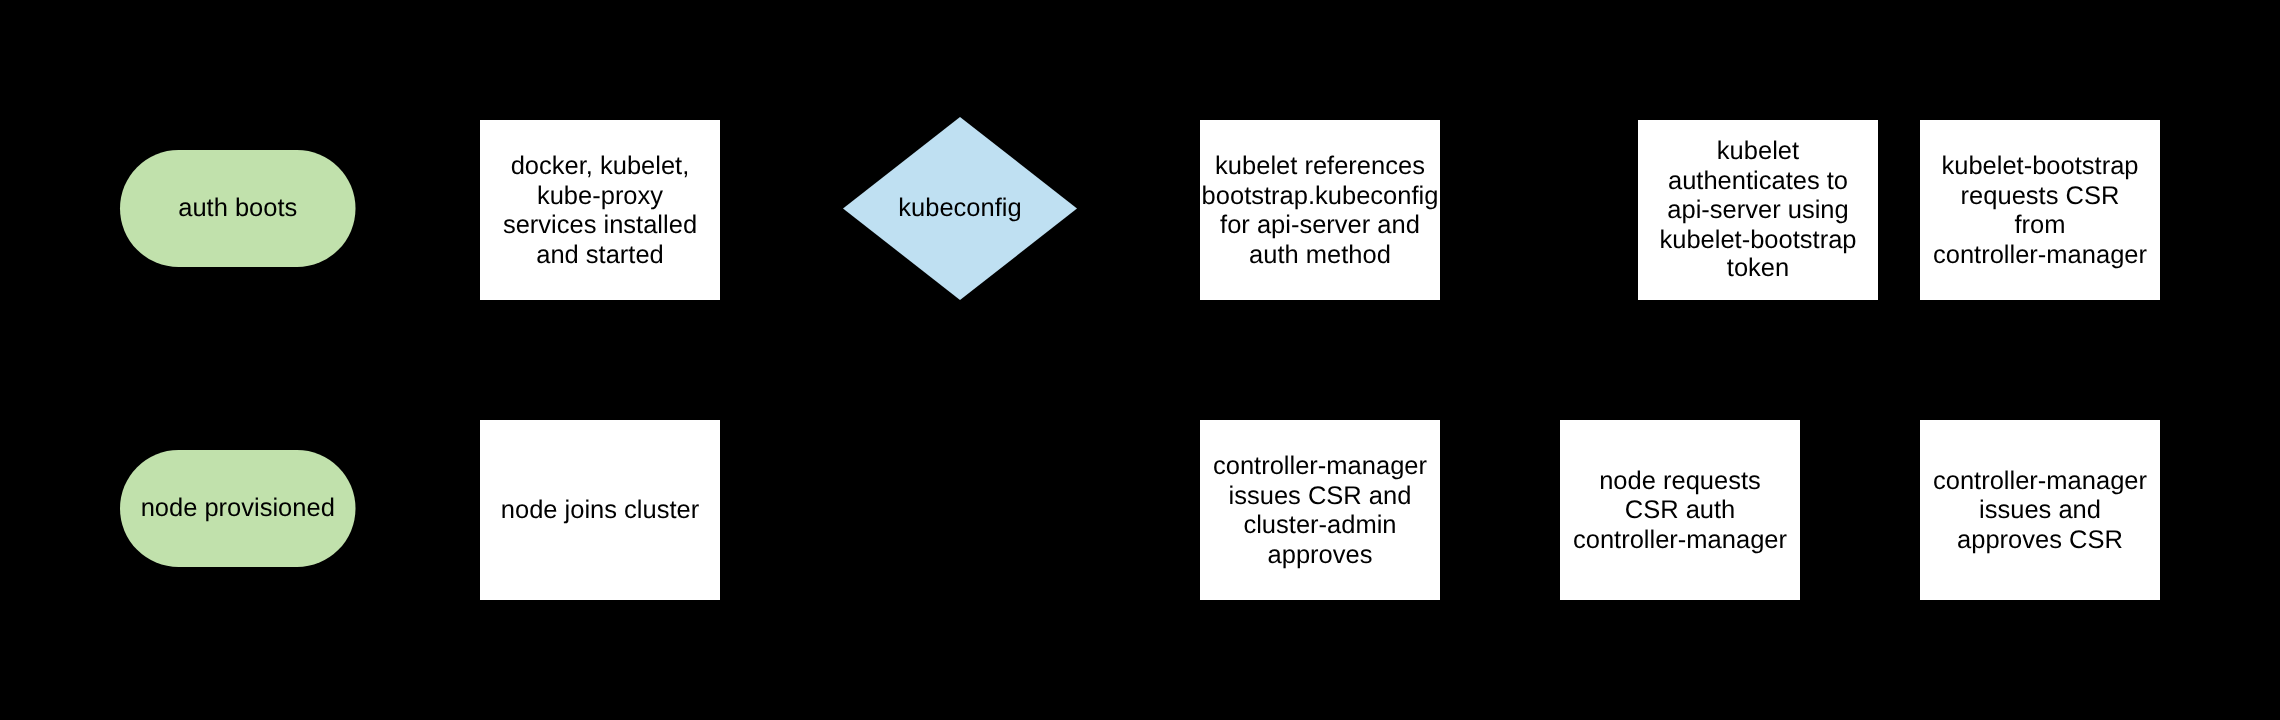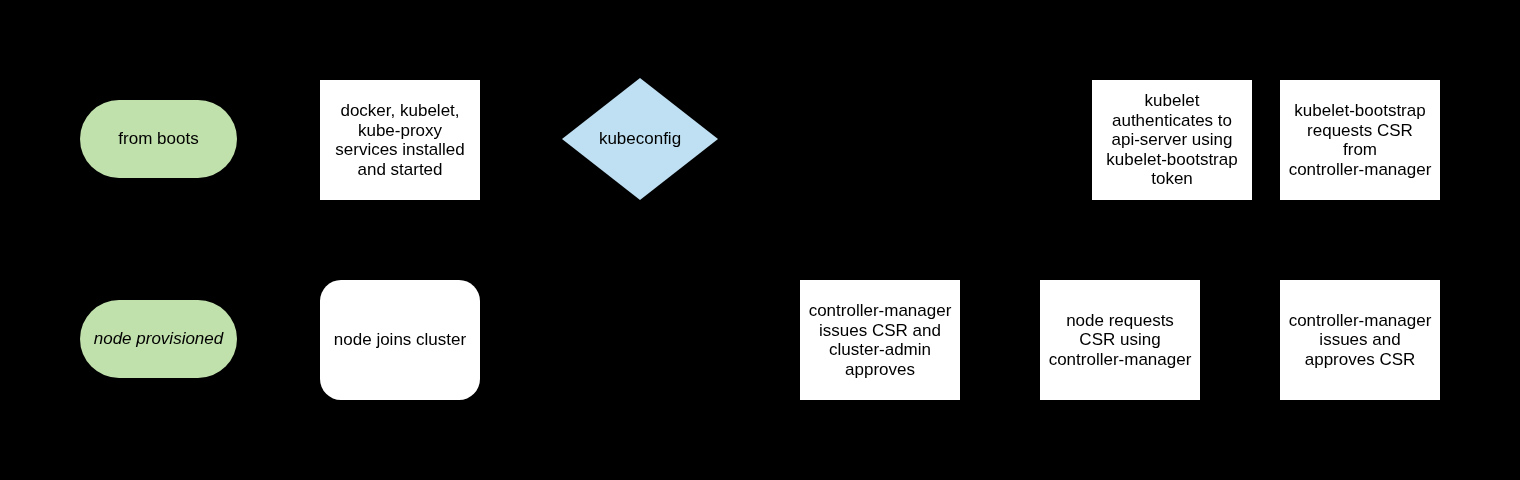--- a/index.html
+++ b/index.html
@@ -51,72 +51,78 @@
     position: relative;
     z-index: 1;
   }
 </style>
 </head>
 <body>
 
 <div class="canvas">
 
   <div class="node terminator" style="left:80px; top:100px; width:157px; height:78px;">
-    <span class="label">from boots</span>
+    <span class="label">auth boots</span>
   </div>
 
   <div class="node process" style="left:320px; top:80px; width:160px; height:120px;align-items:center;">
     <span class="label">docker, kubelet,
 kube-proxy
 services installed
 and started</span>
   </div>
 
   <div class="node decision" style="left:562px; top:78px; width:156px; height:122px;">
     <svg class="diamond-shape" width="156" height="122" viewBox="0 0 156 122">
       <polygon points="78,0 156,61 78,122 0,61"></polygon>
     </svg>
     <span class="label">kubeconfig</span>
   </div>
 
+  <div class="node process" style="left:800px; top:80px; width:160px; height:120px;">
+    <span class="label">kubelet references
+bootstrap.kubeconfig
+for api-server and
+auth method</span>
+  </div>
 
   <div class="node process" style="left:1092px; top:80px; width:160px; height:120px;">
     <span class="label">kubelet
 authenticates to
 api-server using
 kubelet-bootstrap
 token</span>
   </div>
 
   <div class="node process" style="left:1280px; top:80px; width:160px; height:120px;">
     <span class="label">kubelet-bootstrap
 requests CSR
 from
 controller-manager</span>
   </div>
 
-  <div class="node terminator" style="left:80px; top:300px; width:157px; height:78px;font-style:italic;">
+  <div class="node terminator" style="left:80px; top:300px; width:157px; height:78px;">
     <span class="label">node provisioned</span>
   </div>
 
-  <div class="node process" style="left:320px; top:280px; width:160px; height:120px;border-radius:21px;">
+  <div class="node process" style="left:320px; top:280px; width:160px; height:120px;">
     <span class="label">node joins cluster</span>
   </div>
 
 
   <div class="node process" style="left:800px; top:280px; width:160px; height:120px;">
     <span class="label">controller-manager
 issues CSR and
 cluster-admin
 approves</span>
   </div>
 
   <div class="node process" style="left:1040px; top:280px; width:160px; height:120px;">
     <span class="label">node requests
-CSR using
+CSR auth
 controller-manager</span>
   </div>
 
   <div class="node process" style="left:1280px; top:280px; width:160px; height:120px;">
     <span class="label">controller-manager
 issues and
 approves CSR</span>
   </div>
 
 </div>

